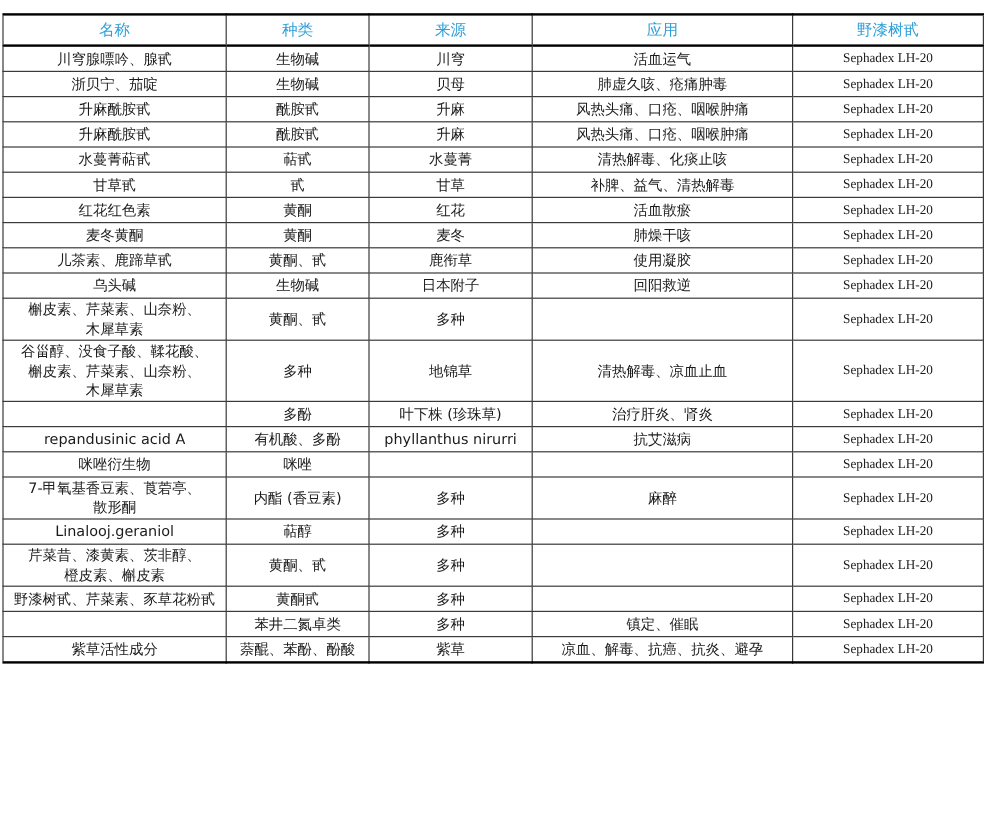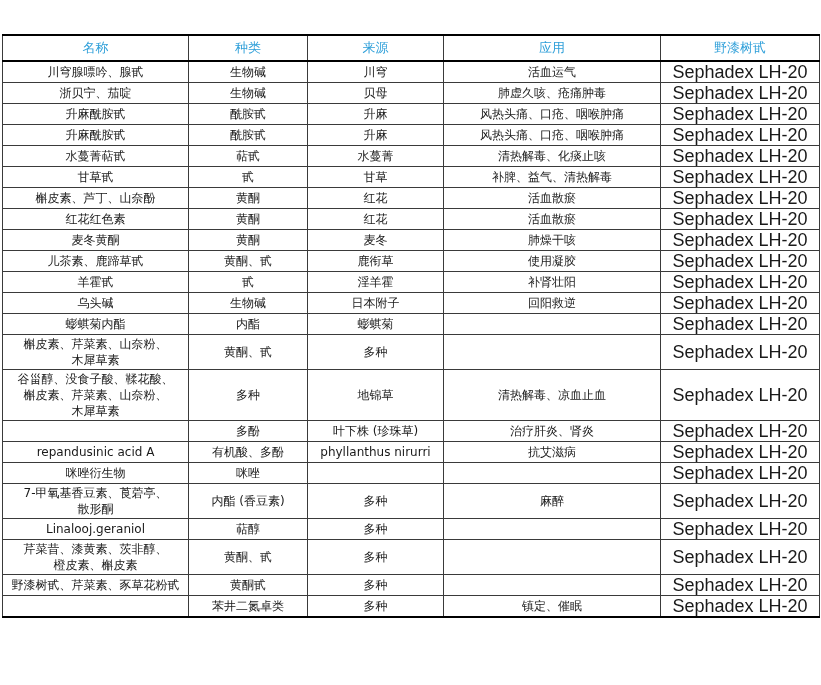--- a/index.html
+++ b/index.html
@@ -15,21 +15,20 @@
     box-sizing: border-box;
   }
   table.data-table {
     border-collapse: collapse;
     table-layout: fixed;
     width: 817px;
     border-top: 2px solid #000;
     border-bottom: 2px solid #000;
     border-left: 1px solid #3a3a3a;
     border-right: 1px solid #3a3a3a;
-    margin-top: 23px;
   }
   col.c0 { width: 186px; }
   col.c1 { width: 119px; }
   col.c2 { width: 136px; }
   col.c3 { width: 217px; }
   col.c4 { width: 159px; }
   th, td {
     border: 1px solid #3a3a3a;
     text-align: center;
     vertical-align: middle;
@@ -44,22 +43,22 @@
     color: #2e9fd9;
     border-bottom: 2px solid #000;
   }
   td {
     height: 18px;
     font-size: 12px;
     line-height: 16px;
     color: #1a1a1a;
   }
   td.gel {
-    font-family: Liberation Sans, sans-serif;
-    font-size: 18px;
+    font-family: Liberation Serif, serif;
+    font-size: 11px;
   }
 </style>
 </head>
 <body>
 
 <div class="page">
   <table class="data-table">
     <colgroup>
       <col class="c0">
         <col class="c1">
@@ -113,27 +112,20 @@
           <td class="gel">Sephadex LH-20</td>
         </tr>
         <tr>
           <td>甘草甙</td>
           <td>甙</td>
           <td>甘草</td>
           <td>补脾、益气、清热解毒</td>
           <td class="gel">Sephadex LH-20</td>
         </tr>
         <tr>
-          <td>槲皮素、芦丁、山奈酚</td>
-          <td>黄酮</td>
-          <td>红花</td>
-          <td>活血散瘀</td>
-          <td class="gel">Sephadex LH-20</td>
-        </tr>
-        <tr>
           <td>红花红色素</td>
           <td>黄酮</td>
           <td>红花</td>
           <td>活血散瘀</td>
           <td class="gel">Sephadex LH-20</td>
         </tr>
         <tr>
           <td>麦冬黄酮</td>
           <td>黄酮</td>
           <td>麦冬</td>
@@ -141,41 +133,27 @@
           <td class="gel">Sephadex LH-20</td>
         </tr>
         <tr>
           <td>儿茶素、鹿蹄草甙</td>
           <td>黄酮、甙</td>
           <td>鹿衔草</td>
           <td>使用凝胶</td>
           <td class="gel">Sephadex LH-20</td>
         </tr>
         <tr>
-          <td>羊霍甙</td>
-          <td>甙</td>
-          <td>淫羊霍</td>
-          <td>补肾壮阳</td>
-          <td class="gel">Sephadex LH-20</td>
-        </tr>
-        <tr>
           <td>乌头碱</td>
           <td>生物碱</td>
           <td>日本附子</td>
           <td>回阳救逆</td>
           <td class="gel">Sephadex LH-20</td>
         </tr>
         <tr>
-          <td>蟛蜞菊内酯</td>
-          <td>内酯</td>
-          <td>蟛蜞菊</td>
-          <td></td>
-          <td class="gel">Sephadex LH-20</td>
-        </tr>
-        <tr>
           <td>槲皮素、芹菜素、山奈粉、
 木犀草素</td>
           <td>黄酮、甙</td>
           <td>多种</td>
           <td></td>
           <td class="gel">Sephadex LH-20</td>
         </tr>
         <tr>
           <td>谷甾醇、没食子酸、鞣花酸、
 槲皮素、芹菜素、山奈粉、
@@ -234,17 +212,24 @@
           <td>黄酮甙</td>
           <td>多种</td>
           <td></td>
           <td class="gel">Sephadex LH-20</td>
         </tr>
         <tr>
           <td></td>
           <td>苯井二氮卓类</td>
           <td>多种</td>
           <td>镇定、催眠</td>
+          <td class="gel">Sephadex LH-20</td>
+        </tr>
+        <tr>
+          <td>紫草活性成分</td>
+          <td>萘醌、苯酚、酚酸</td>
+          <td>紫草</td>
+          <td>凉血、解毒、抗癌、抗炎、避孕</td>
           <td class="gel">Sephadex LH-20</td>
         </tr>
       </tbody>
   </table>
 </div>
 
 </body></html>

